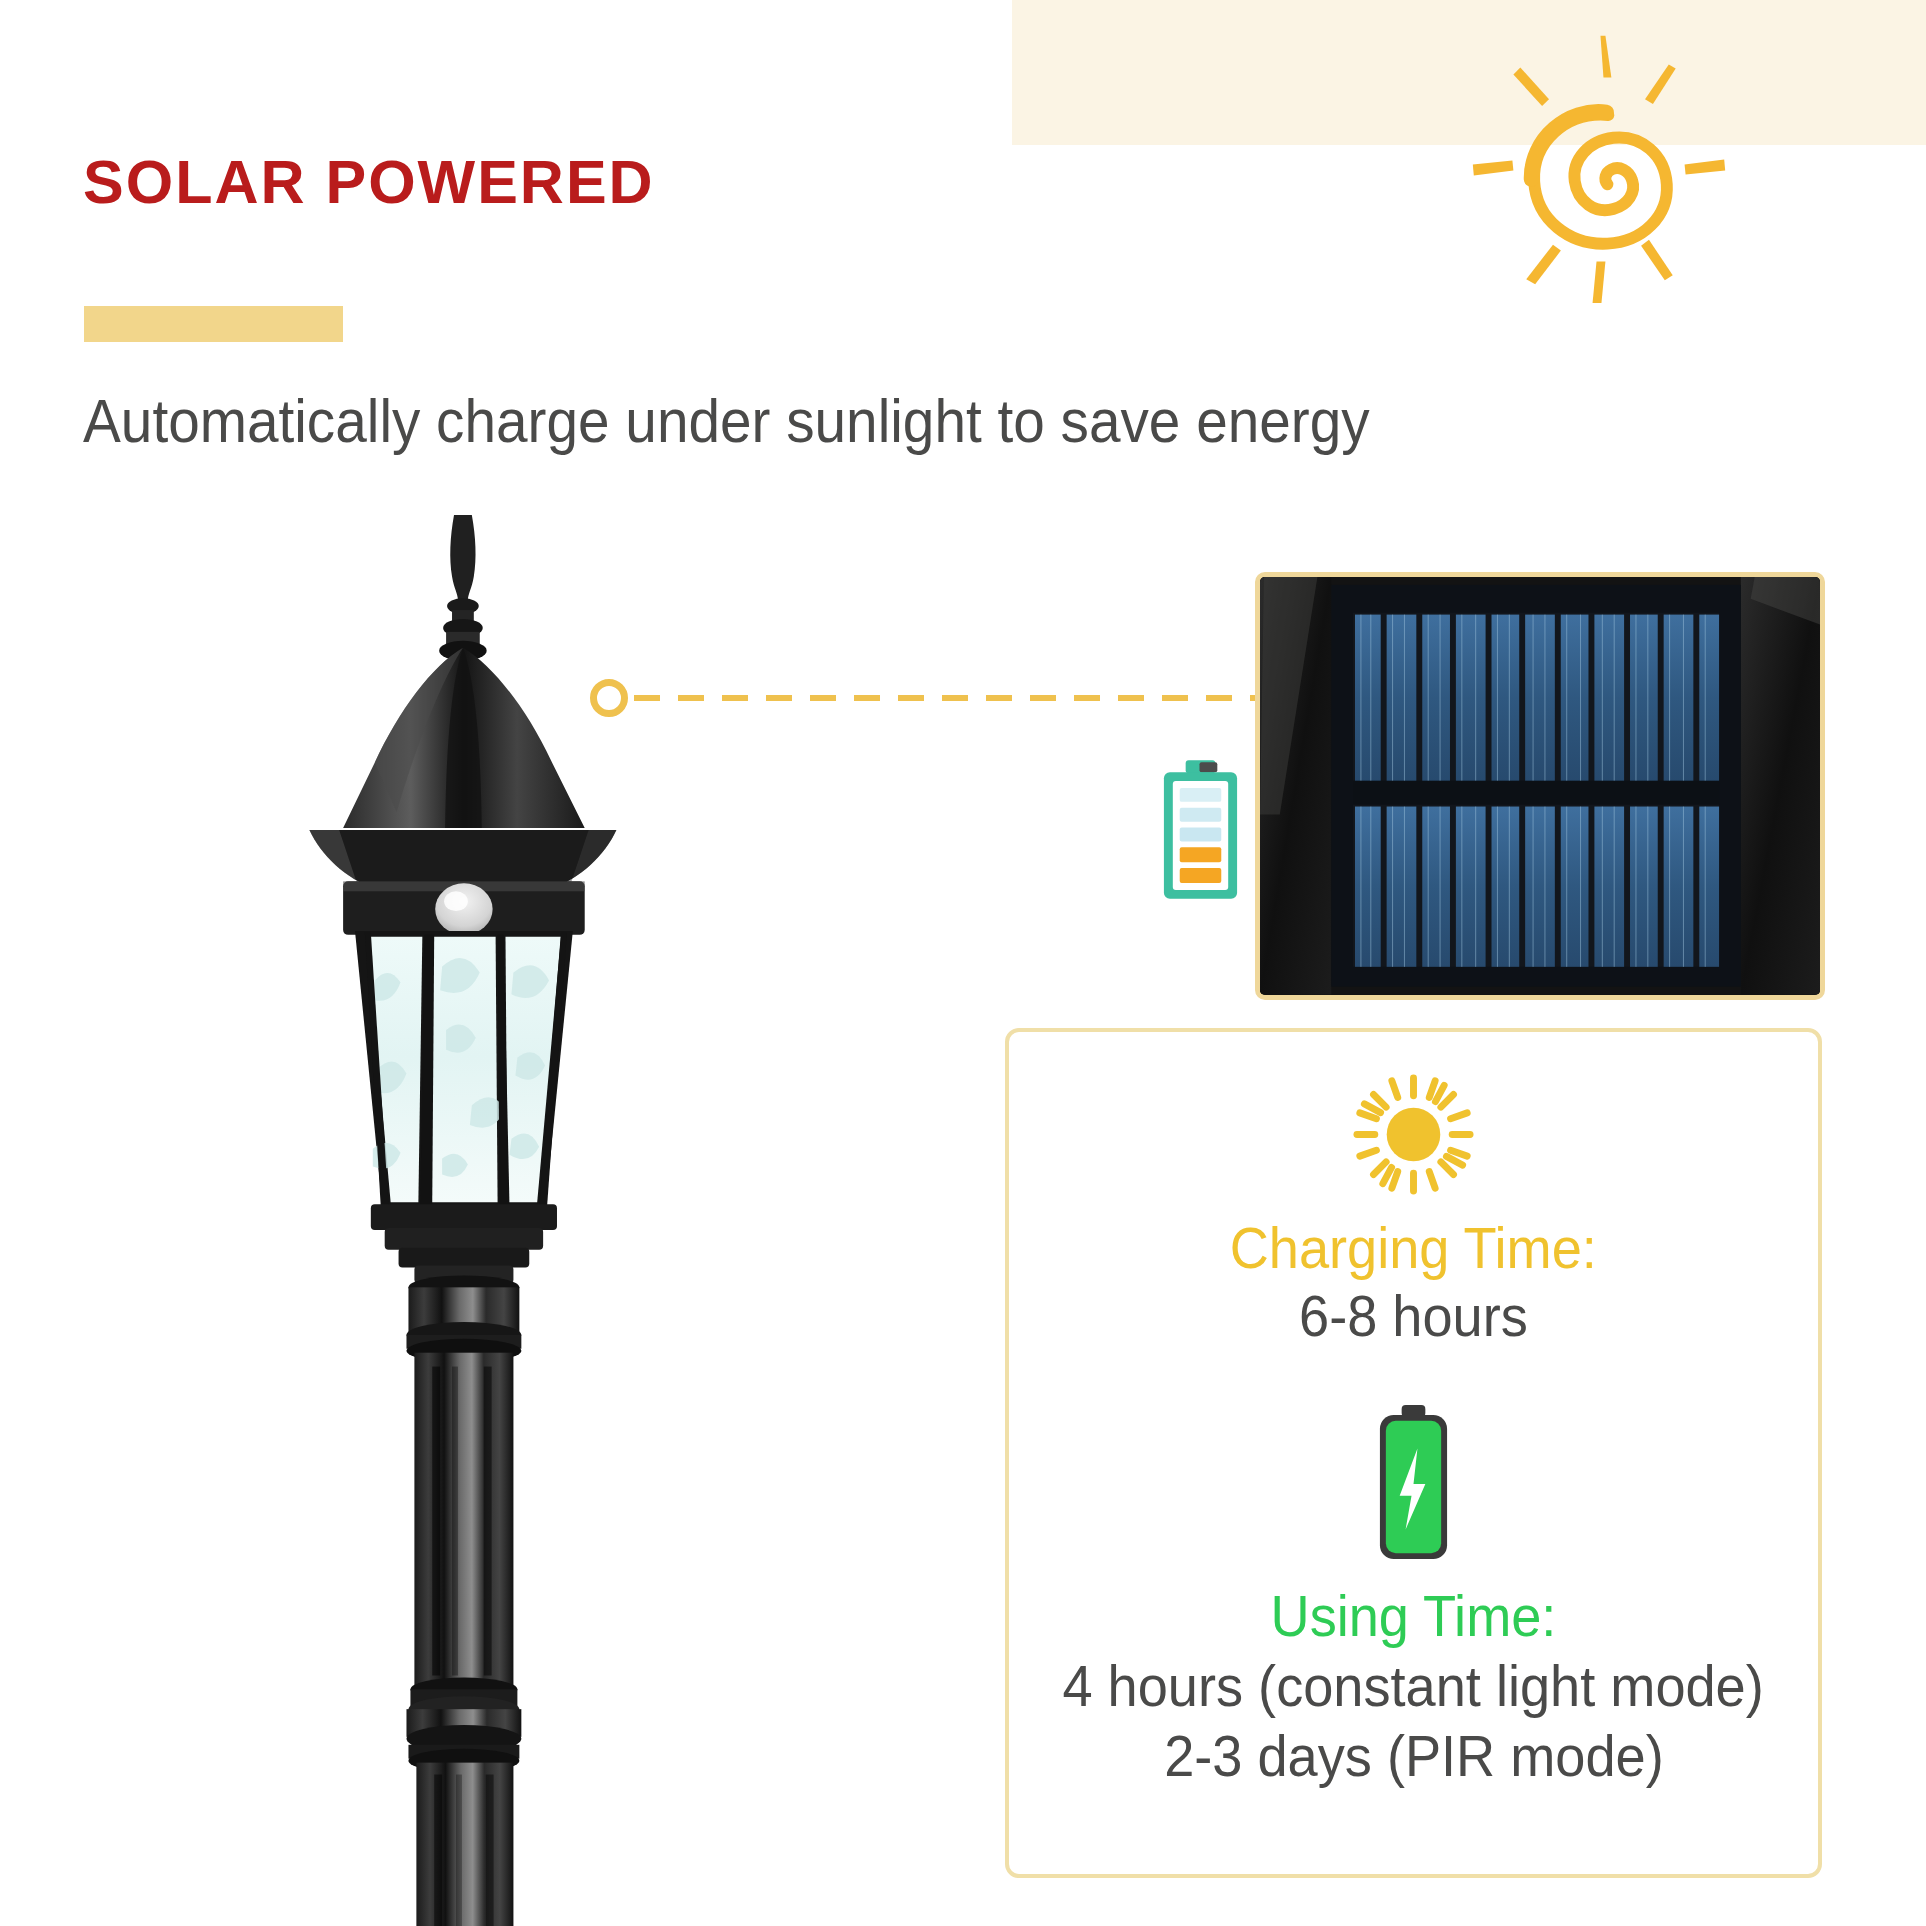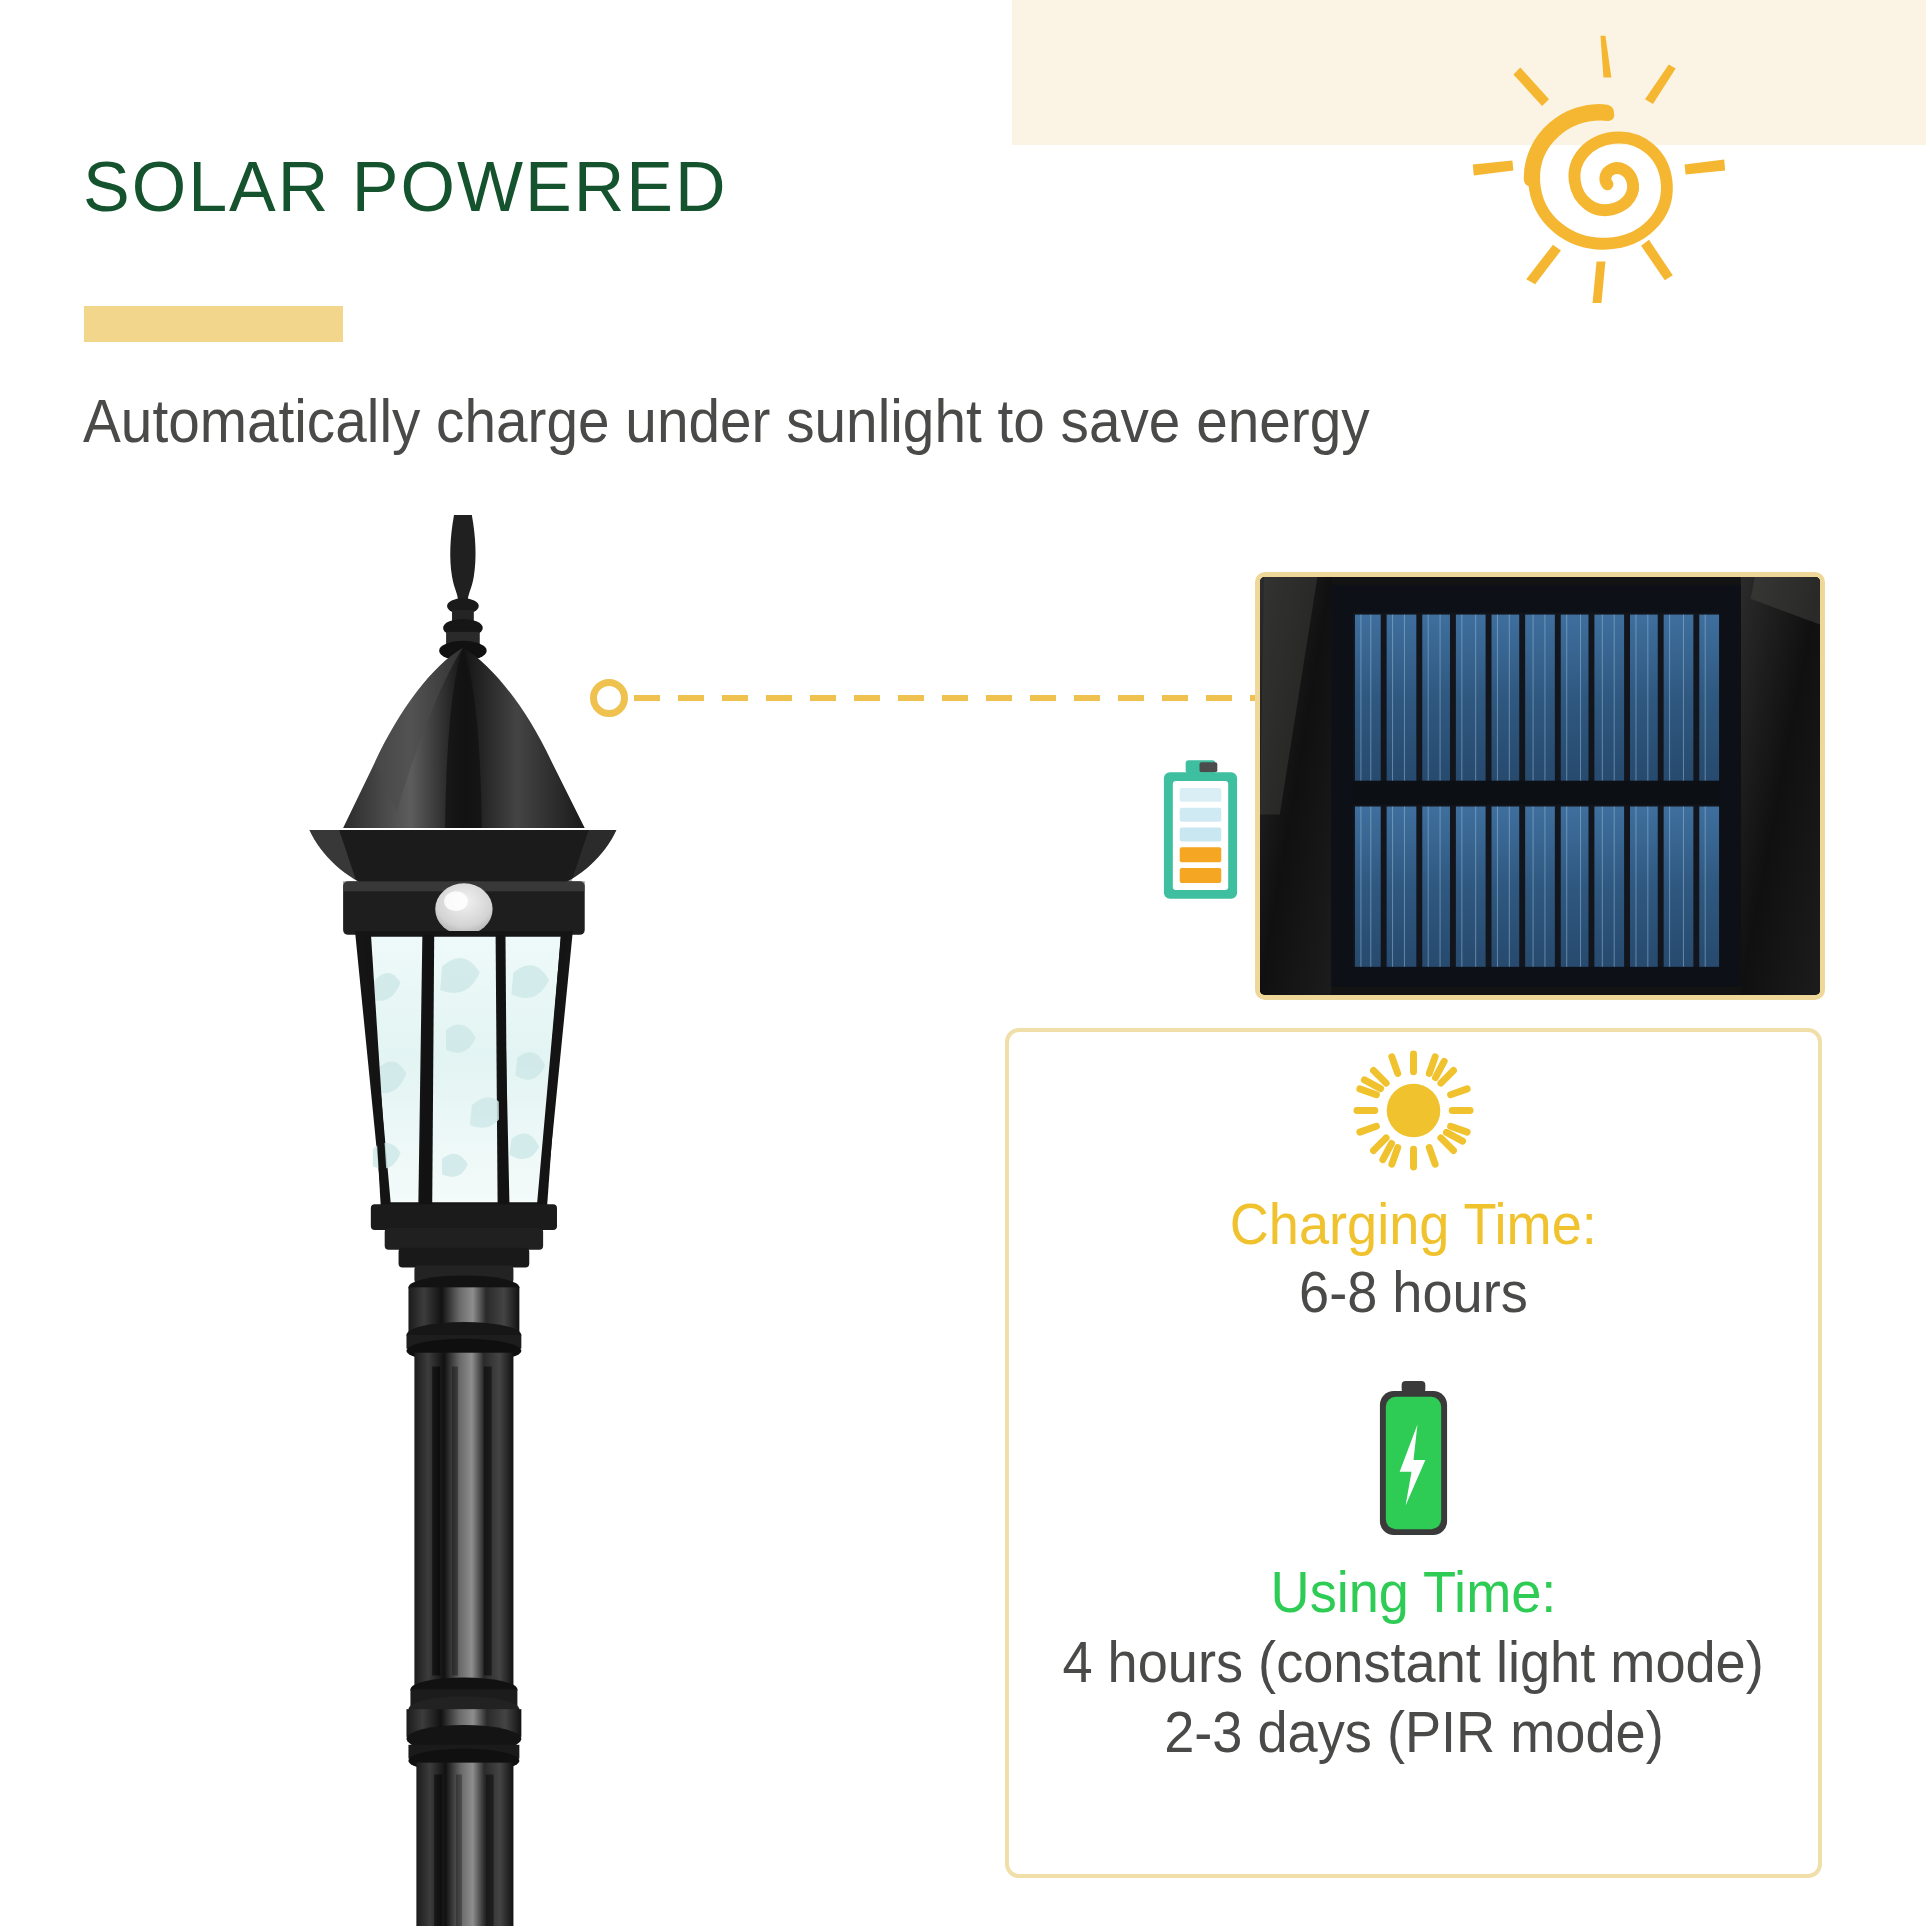--- a/index.html
+++ b/index.html
@@ -14,22 +14,22 @@
 
   
   .cream-band{
     position:absolute;left:1012px;top:0;width:915px;height:145px;
     background:#FBF4E4;
   }
 
   
   .headline{
     position:absolute;left:83px;top:147px;
-    font-size:70px;font-weight:normal;letter-spacing:2px;
-    color:#14532d;
+    font-size:61px;font-weight:bold;letter-spacing:2px;
+    color:#b91c1c;
     font-family:"Liberation Sans", sans-serif;
     white-space:nowrap;
   }
   .rule{
     position:absolute;left:84px;top:306px;width:259px;height:36px;
     background:#F2D68B;
   }
   .subhead{
     position:absolute;left:83px;top:386px;
     font-size:61px;color:#4A4A49;white-space:nowrap;
@@ -66,21 +66,21 @@
   .bat-multi{position:absolute;left:1156px;top:760px;width:89px;height:149px;}
 
   
   .card{
     position:absolute;left:1005px;top:1028px;width:817px;height:850px;
     border:4px solid #F0DFA8;border-radius:14px;box-sizing:border-box;
     background:#ffffff;
   }
   .card-inner{
     position:absolute;inset:0;display:flex;flex-direction:column;
-    align-items:center;justify-content:flex-start;padding-top:16px;
+    align-items:center;justify-content:flex-start;padding-top:40px;
   }
   .icon-sun-flat{width:125px;height:125px;margin-bottom:22px;}
   .label-charge{
     font-size:57px;color:#F0C22E;line-height:1.05;margin-bottom:6px;
     font-family:"Liberation Sans", sans-serif;transform:scaleX(.95);
   }
   .value-charge{
     font-size:57px;color:#4A4A49;line-height:1.1;
     font-family:"Liberation Sans", sans-serif;transform:scaleX(.95);
   }

